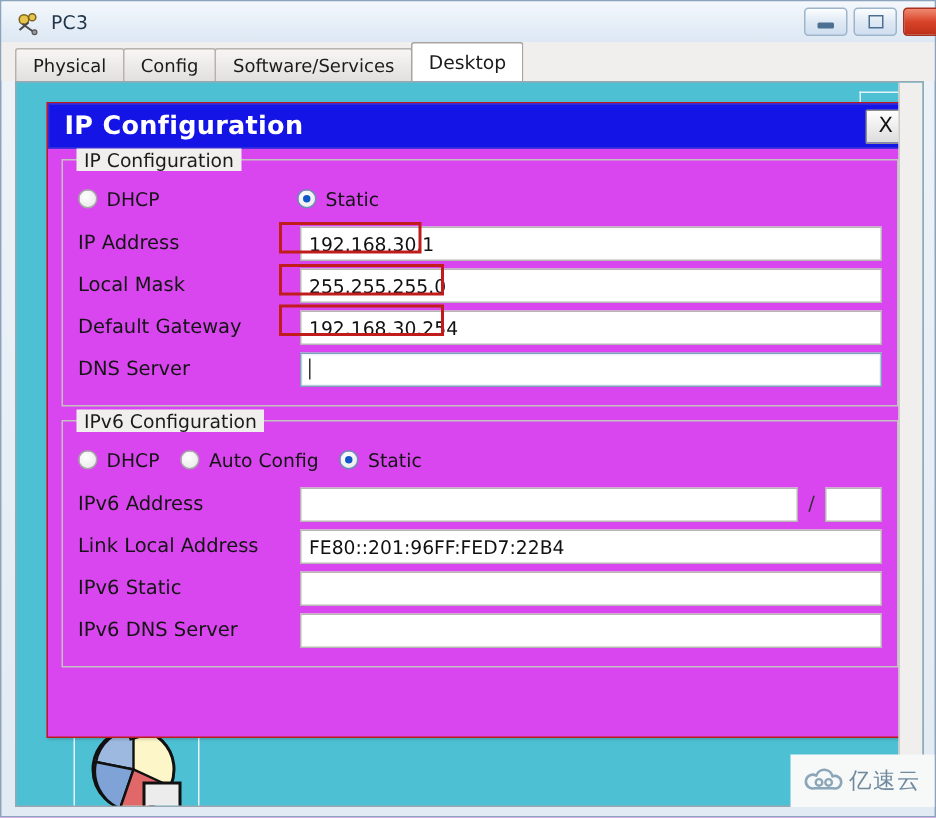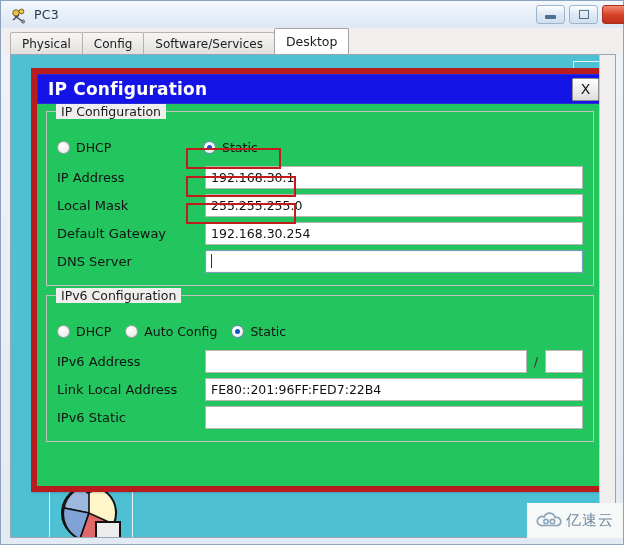--- a/index.html
+++ b/index.html
@@ -119,22 +119,22 @@
   .edge-label {
     position: absolute; right: 17px;
     font-size: 11px; color: #0d2a4a;
     white-space: nowrap;
   }
 
   
   .dialog {
     position: absolute; left: 20px; top: 13px;
     width: 578px; height: 424px;
-    background: #22c55e;
-    border: 6px solid #b91c1c;
+    background: #d946ef;
+    border: 1px solid #b91c1c;
     box-shadow: 1px 1px 2px rgba(0,0,0,.18);
   }
   .dlg-titlebar {
     height: 30px;
     background: #1414e6;
     display: flex; align-items: center;
     padding: 0 3px 0 10px;
     border: 1px solid #2b2bd8;
   }
   .dlg-title {
@@ -160,21 +160,21 @@
   }
   .groupbox > .legend {
     position: absolute; top: -8px; left: 9px;
     background: #f0efed;
     padding: 0 5px;
     font-size: 12.5px; color: #1b1b1b;
   }
 
   .radio-row {
     display: flex; 
-    margin: 18px 0 9px 0;
+    margin: 8px 0 9px 0;
   }
   .radio {
     display: flex; align-items: center;
     font-size: 12.5px; color: #141414;
   }
   .radio .dot {
     width: 13px; height: 13px; border-radius: 50%;
     border: 1px solid #a6a6a6;
     background: radial-gradient(circle at 40% 35%, #ffffff 0%, #ededed 70%, #dcdcdc 100%);
     margin-right: 6px;
@@ -381,20 +381,24 @@
             <div class="field-row">
               <div class="field-label">Link Local Address</div>
               <div class="field-input">FE80::201:96FF:FED7:22B4</div>
             </div>
 
             <div class="field-row">
               <div class="field-label">IPv6 Static</div>
               <div class="field-input"></div>
             </div>
 
+            <div class="field-row">
+              <div class="field-label">IPv6 DNS Server</div>
+              <div class="field-input"></div>
+            </div>
           </div>
 
         </div>
       </div>
 
       <div class="desktop-scrollbar"></div>
     </div>
 
     <div class="watermark">
       <svg width="26" height="17" viewBox="0 0 26 17">

